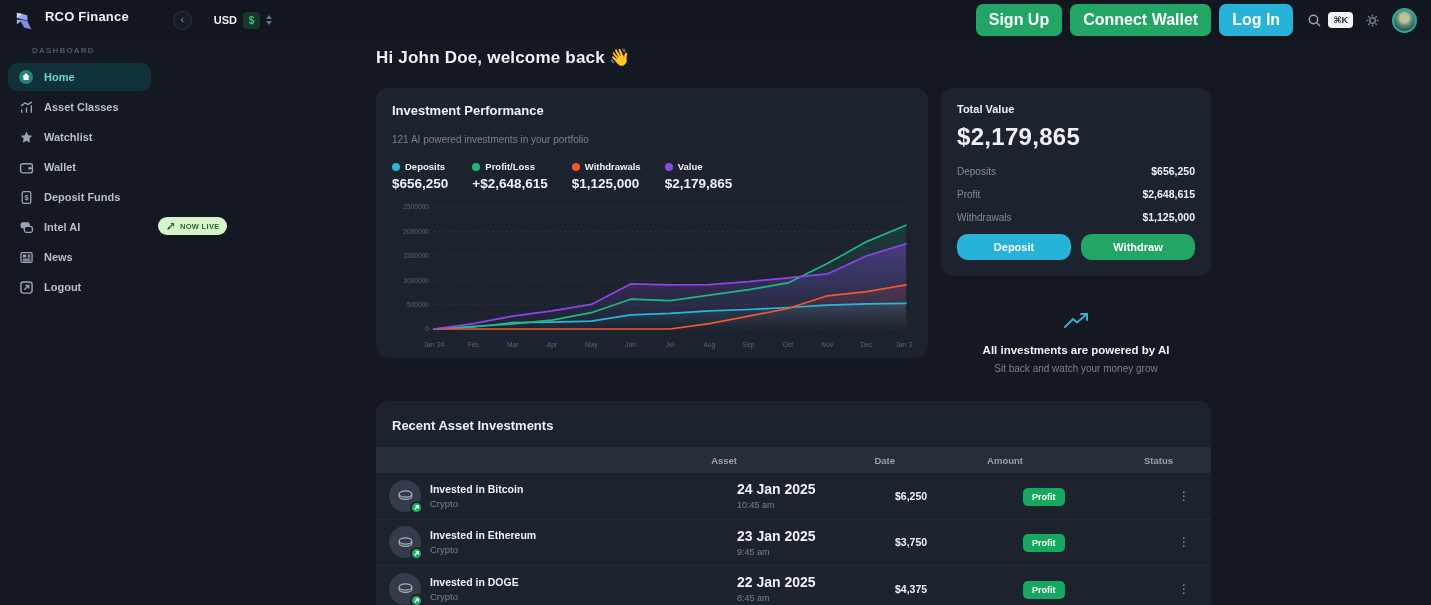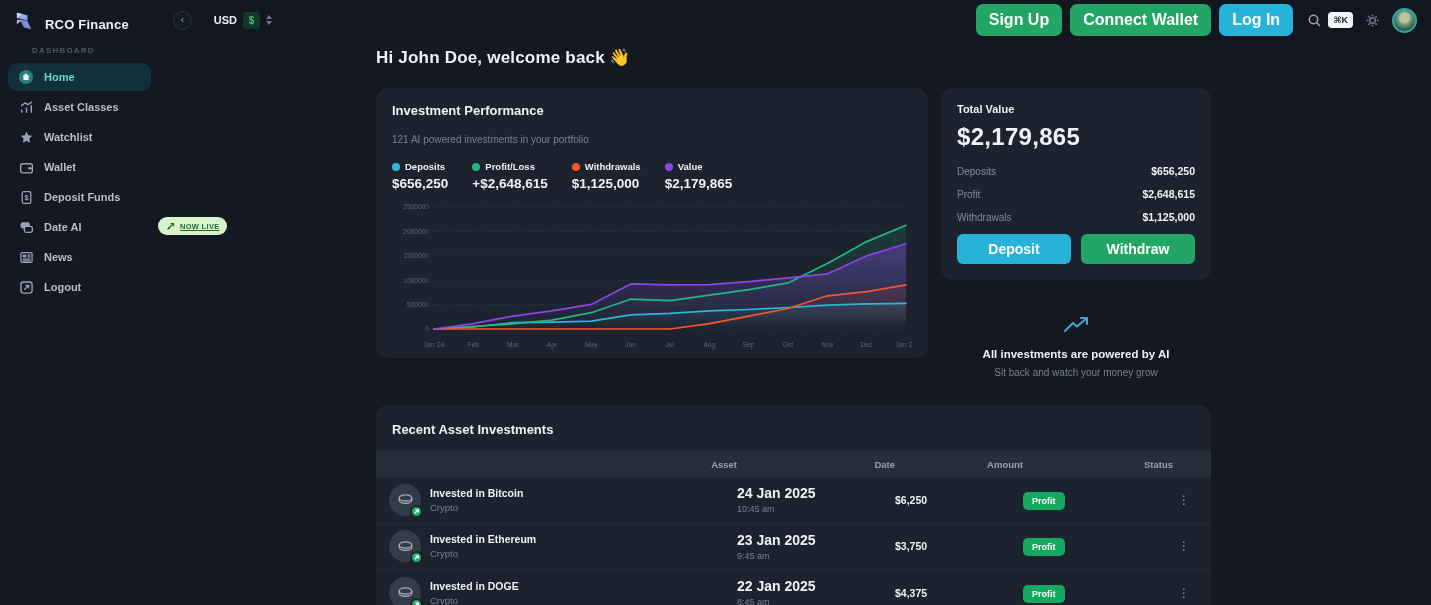--- a/index.html
+++ b/index.html
@@ -3,21 +3,21 @@
 <meta charset="utf-8">
 <style>
   * { margin:0; padding:0; box-sizing:border-box; }
   html,body { width:1431px; height:605px; overflow:hidden; }
   body {
     background:#131821; color:#eef1f5;
     font-family:"Liberation Sans","DejaVu Sans",sans-serif;
   }
   
   .topbar { height:40px; display:flex; align-items:center; padding:0 14px; background:#11161f; }
-  .brand { display:flex; align-items:flex-end; gap:8px; }
+  .brand { display:flex; align-items:flex-start; gap:8px; }
   .brand-name { font-size:13px; font-weight:800; letter-spacing:.2px; }
   .collapse-btn { margin-left:44px; width:19px; height:19px; border-radius:50%;
     border:1px solid #2a3340; background:#161c26; color:#8b95a5; font-size:11px;
     display:flex; align-items:center; justify-content:center; cursor:pointer; line-height:1; padding-bottom:2px;}
   .currency { display:flex; align-items:center; gap:6px; margin-left:22px; }
   .currency-code { font-size:11px; font-weight:800; }
   .currency-symbol { width:17px; height:17px; border-radius:4px; background:#16382c;
     color:#35c57c; font-size:10px; font-weight:700; display:flex; align-items:center; justify-content:center; }
   .sorter { display:flex; flex-direction:column; gap:2px; cursor:pointer; }
   .tri-up { width:0;height:0;border-left:3px solid transparent;border-right:3px solid transparent;border-bottom:4px solid #6b7484; }
@@ -37,21 +37,21 @@
   
   .shell { display:flex; height:565px; }
   .sidebar { width:300px; flex-shrink:0; padding-top:6px; }
   .side-label { font-size:8px; font-weight:700; letter-spacing:1.2px; color:#4d5666; padding:0 32px; margin-bottom:8px; }
   .nav-item { display:flex; align-items:center; gap:10px; width:143px; margin:0 0 2px 8px;
     padding:6px 10px; border-radius:9px; cursor:pointer; color:#b7bfca; font-size:11px; font-weight:600; position:relative;}
   .nav-item.active { background:#10303a; color:#6fd3cd; }
   .nav-item .nicon { width:16px; height:16px; display:flex; align-items:center; justify-content:center; flex-shrink:0;}
   .live-badge { position:absolute; left:150px; top:4px; background:#d6f3cb; color:#256d2e;
     font-size:7.5px; font-weight:800; letter-spacing:.3px; border-radius:10px; padding:4px 8px;
-    display:flex; align-items:center; gap:4px; white-space:nowrap;text-decoration:underline; }
+    display:flex; align-items:center; gap:4px; white-space:nowrap; }
   .main { width:835px; margin-left:76px; padding-top:7px; }
   .greeting { font-size:17px; font-weight:800; letter-spacing:.2px; }
   .cards-row { display:flex; gap:13px; margin-top:20px; }
   .card { background:#1c232e; border-radius:12px; }
   
   .perf-card { width:552px; height:270px; padding:15px 16px; }
   .card-title { font-size:13px; font-weight:800; }
   .card-sub { font-size:10px; color:#77808f; margin-top:16px; }
   .legend-row { display:flex; gap:24px; margin-top:16px; }
   .legend-item .li-top { display:flex; align-items:center; gap:5px; }
@@ -62,21 +62,21 @@
   
   .right-col { width:270px; }
   .total-card { padding:15px 16px 16px; }
   .total-title { font-size:11px; font-weight:800; }
   .total-value { font-size:24px; font-weight:800; margin-top:8px; letter-spacing:.3px; }
   .total-rows { margin-top:14px; }
   .t-row { display:flex; justify-content:space-between; align-items:center; margin-bottom:11px; }
   .t-label { font-size:10px; color:#828b99; }
   .t-val { font-size:10.5px; font-weight:800; }
   .total-btns { display:flex; gap:10px; margin-top:4px; }
-  .total-btns .btn { flex:1; padding:7px 0; border-radius:6px; font-size:14px; }
+  .total-btns .btn { flex:1; padding:7px 0; border-radius:11px; font-size:11px; }
   .ai-promo { text-align:center; margin-top:36px; }
   .ai-title { font-size:11.5px; font-weight:800; margin-top:10px; }
   .ai-sub { font-size:10px; color:#77808f; margin-top:7px; }
   
   .table-card { margin-top:27px; height:220px; overflow:hidden; }
   .table-title { font-size:13px; font-weight:800; padding:17px 16px 14px; }
   .thead { background:#262e3a; display:grid; grid-template-columns:348px 158px 128px 1fr 22px;
     padding:0 16px 0 13px; height:26px; align-items:center;text-align:right; }
   .th { font-size:9.5px; color:#99a1ae; font-weight:600; }
   .trow { display:grid; grid-template-columns:348px 158px 128px 1fr 22px; padding:0 16px 0 13px;
@@ -192,21 +192,21 @@
           </span>
           <span>Deposit Funds</span>
         </div>
         <div class="nav-item">
           <span class="nicon">
             <svg width="15" height="15" viewBox="0 0 14 14" fill="none" stroke="#9aa3b8" stroke-width="1.2">
               <rect x="1.5" y="2" width="8.5" height="6" rx="2" fill="#9aa3b8" stroke="none"></rect>
               <rect x="5" y="6" width="7.5" height="5.5" rx="2" fill="#131821" stroke="#9aa3b8"></rect>
             </svg>
           </span>
-          <span>Date AI</span>
+          <span>Intel AI</span>
           <span class="live-badge"><span style="display:flex">
               <svg width="10" height="10" viewBox="0 0 10 10" fill="none" stroke="#256d2e" stroke-width="1.2">
                 <path d="M1.5 8.5 L7.5 2.5 M4.8 2.5 h2.7 v2.7"></path>
                 <path d="M2 6 l2 2" stroke-width=".9"></path>
               </svg>
             </span>NOW LIVE</span>
         </div>
         <div class="nav-item">
           <span class="nicon">
             <svg width="15" height="15" viewBox="0 0 14 14" fill="none" stroke="#9aa3b8" stroke-width="1.2">

